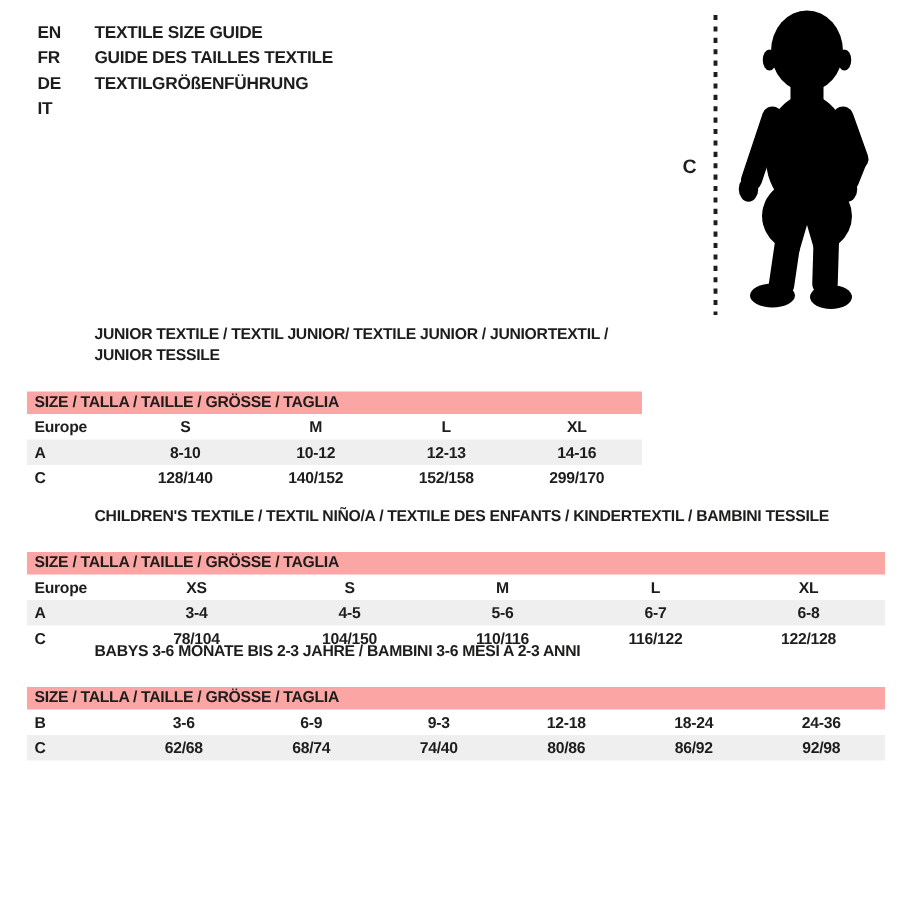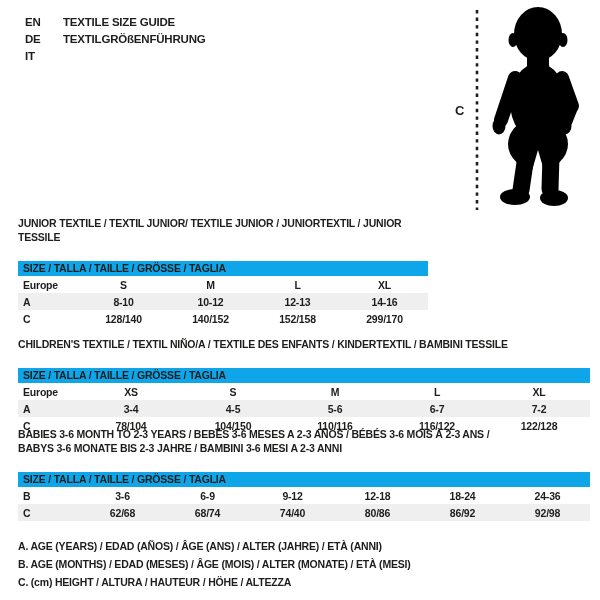--- a/index.html
+++ b/index.html
@@ -15,39 +15,43 @@
   .lang-code { width:38px; }
   
   .figure { position:absolute; left:448px; top:4px; width:147px; height:210px; }
   .measure-label { position:absolute; left:7px; top:99px; font-size:13px; }
   
   .sec { position:absolute; left:18px; font-size:10.5px; }
   .sec-1 { top:216px; width:410px; }
   .sec-2 { top:337px; width:572px; }
   .sec-3 { top:427px; width:572px; }
   .ttitle { font-size:10.5px; line-height:14px; }
-  .ttitle.gap { margin-bottom:11px; }
-  .sizebar { background:#0ea5e9; height:15px; line-height:15px; padding-left:5px;margin-top:17px; }
+  .ttitle.gap { margin-bottom:11px;margin-left:45px; }
+  .sizebar { background:#fca5a5; height:15px; line-height:15px; padding-left:5px;margin-top:17px; }
   .trow { display:flex; height:17px; align-items:center; }
   .trow.shaded { background:#efefef; }
   .tlabel { width:62px; padding-left:5px; }
   .tcell { flex:1; text-align:center; }
   
   .footnotes { position:absolute; left:18px; top:537px; font-size:10.5px; }
   .footnote { line-height:18px; }
 </style>
 </head>
 <body>
 
 <div class="page">
 
   <div class="langs">
     <div class="lang-row">
       <span class="lang-code">EN</span>
       <span class="lang-label">TEXTILE SIZE GUIDE</span>
+    </div>
+    <div class="lang-row">
+      <span class="lang-code">FR</span>
+      <span class="lang-label">GUIDE DES TAILLES TEXTILE</span>
     </div>
     <div class="lang-row">
       <span class="lang-code">DE</span>
       <span class="lang-label">TEXTILGRÖßENFÜHRUNG</span>
     </div>
     <div class="lang-row">
       <span class="lang-code">IT</span>
     </div>
   </div>
 
@@ -114,55 +118,49 @@
       <span class="tcell">M</span>
       <span class="tcell">L</span>
       <span class="tcell">XL</span>
     </div>
     <div class="trow shaded">
       <span class="tlabel">A</span>
       <span class="tcell">3-4</span>
       <span class="tcell">4-5</span>
       <span class="tcell">5-6</span>
       <span class="tcell">6-7</span>
-      <span class="tcell">7-2</span>
+      <span class="tcell">6-8</span>
     </div>
     <div class="trow">
       <span class="tlabel">C</span>
       <span class="tcell">78/104</span>
       <span class="tcell">104/150</span>
       <span class="tcell">110/116</span>
       <span class="tcell">116/122</span>
       <span class="tcell">122/128</span>
     </div>
   </div>
 
   <div class="sec sec-3">
-    <div class="ttitle">BABIES 3-6 MONTH TO 2-3 YEARS / BEBÉS 3-6 MESES A 2-3 AÑOS / BÉBÉS 3-6 MOIS À 2-3 ANS /</div>
     <div class="ttitle gap">BABYS 3-6 MONATE BIS 2-3 JAHRE / BAMBINI 3-6 MESI A 2-3 ANNI</div>
     <div class="sizebar">SIZE / TALLA / TAILLE / GRÖSSE / TAGLIA</div>
     <div class="trow">
       <span class="tlabel">B</span>
       <span class="tcell">3-6</span>
       <span class="tcell">6-9</span>
-      <span class="tcell">9-12</span>
+      <span class="tcell">9-3</span>
       <span class="tcell">12-18</span>
       <span class="tcell">18-24</span>
       <span class="tcell">24-36</span>
     </div>
     <div class="trow shaded">
       <span class="tlabel">C</span>
       <span class="tcell">62/68</span>
       <span class="tcell">68/74</span>
       <span class="tcell">74/40</span>
       <span class="tcell">80/86</span>
       <span class="tcell">86/92</span>
       <span class="tcell">92/98</span>
     </div>
   </div>
 
-  <div class="footnotes">
-    <div class="footnote">A. AGE (YEARS) / EDAD (AÑOS) / ÂGE (ANS) / ALTER (JAHRE) / ETÀ (ANNI)</div>
-    <div class="footnote">B. AGE (MONTHS) / EDAD (MESES) / ÂGE (MOIS) / ALTER (MONATE) / ETÀ (MESI)</div>
-    <div class="footnote">C. (cm) HEIGHT / ALTURA / HAUTEUR / HÖHE / ALTEZZA</div>
-  </div>
 
 </div>
 
 </body></html>

